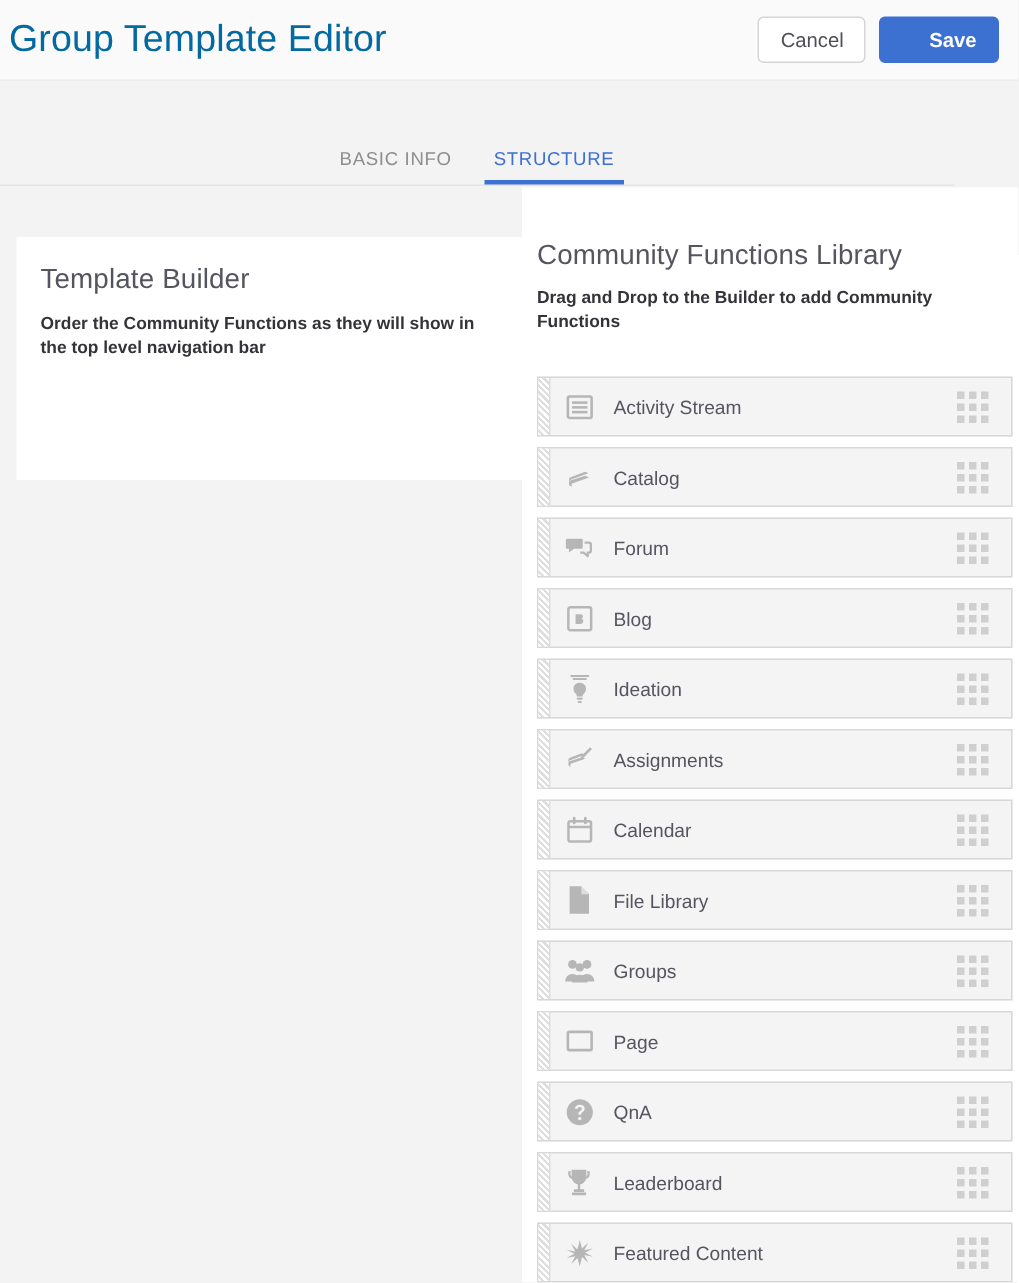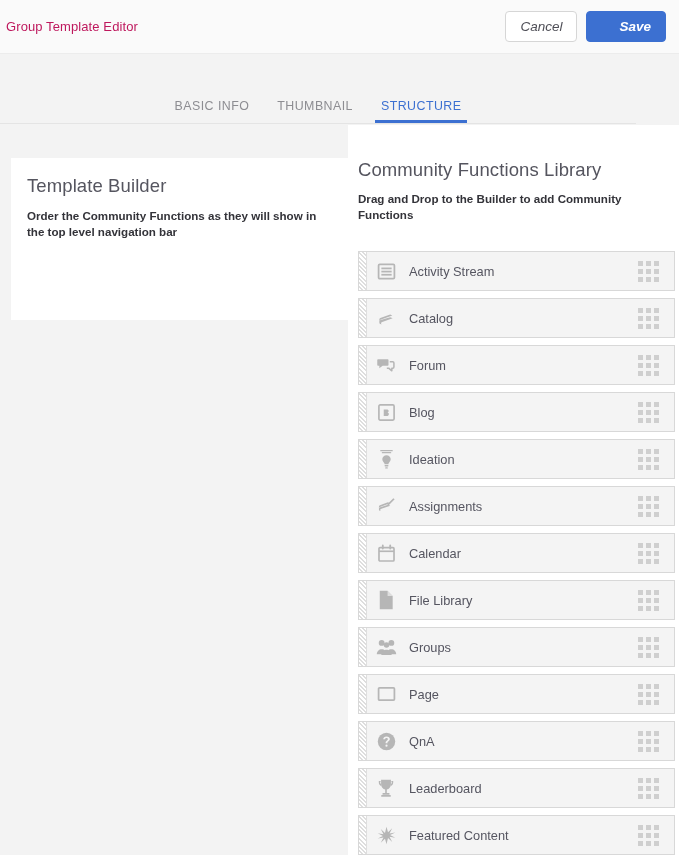--- a/index.html
+++ b/index.html
@@ -18,29 +18,29 @@
   
   .topbar {
     position: absolute; top: 0; left: 0;
     width: 679px; height: 54px;
     background: #fafafa;
     border-bottom: 1px solid #ececec;
     display: flex; align-items: center;
     padding: 0 13px 0 6px;
   }
   .app-title {
-    font-size: 13px;
+    font-size: 25px;
     font-weight: 400;
-    color: #be185d;
+    color: #0369a1;
     letter-spacing: .1px;
     white-space: nowrap;
   }
   .topbar-actions {
     margin-left: auto;
-    display: flex; align-items: flex-start; gap: 9px; font-style: italic;
+    display: flex; align-items: flex-start; gap: 9px;
   }
   .btn {
     font-family: "Liberation Sans", sans-serif;
     font-size: 13.5px;
     border-radius: 4px;
     padding: 0 14px;
     height: 31px;
     line-height: 29px;
     cursor: pointer;
     white-space: nowrap;
@@ -193,21 +193,20 @@
   <div class="topbar">
     <div class="app-title">Group Template Editor</div>
     <div class="topbar-actions">
       <div class="btn btn-cancel">Cancel</div>
       <div class="btn btn-save">Save</div>
     </div>
   </div>
 
   <div class="tabstrip">
     <div class="tab">BASIC INFO</div>
-    <div class="tab">THUMBNAIL</div>
     <div class="tab active">STRUCTURE</div>
   </div>
 
   <div class="content">
 
     <div class="builder-card">
       <div class="panel-title">Template Builder</div>
       <div class="panel-sub">Order the Community Functions as they will show in the top level navigation bar</div>
     </div>
 

